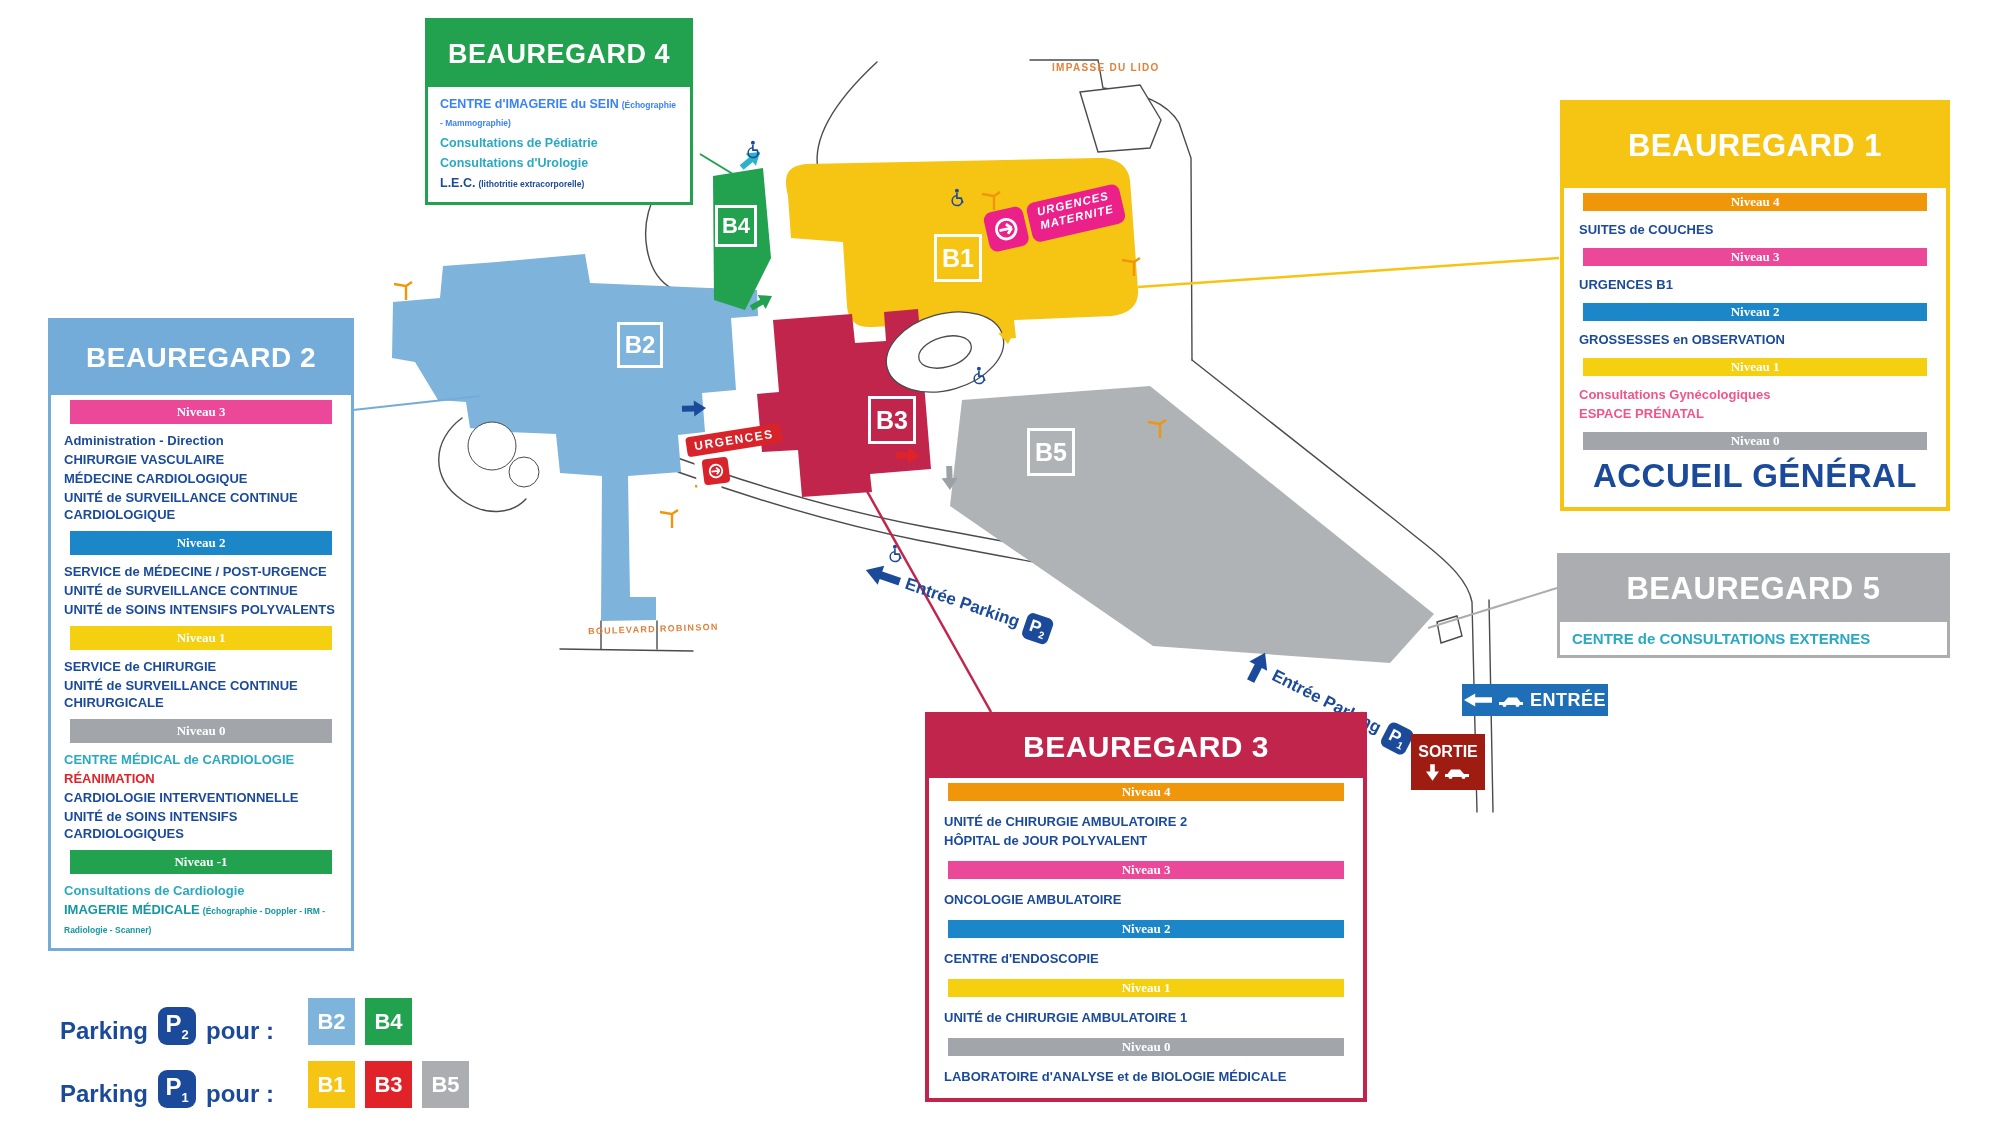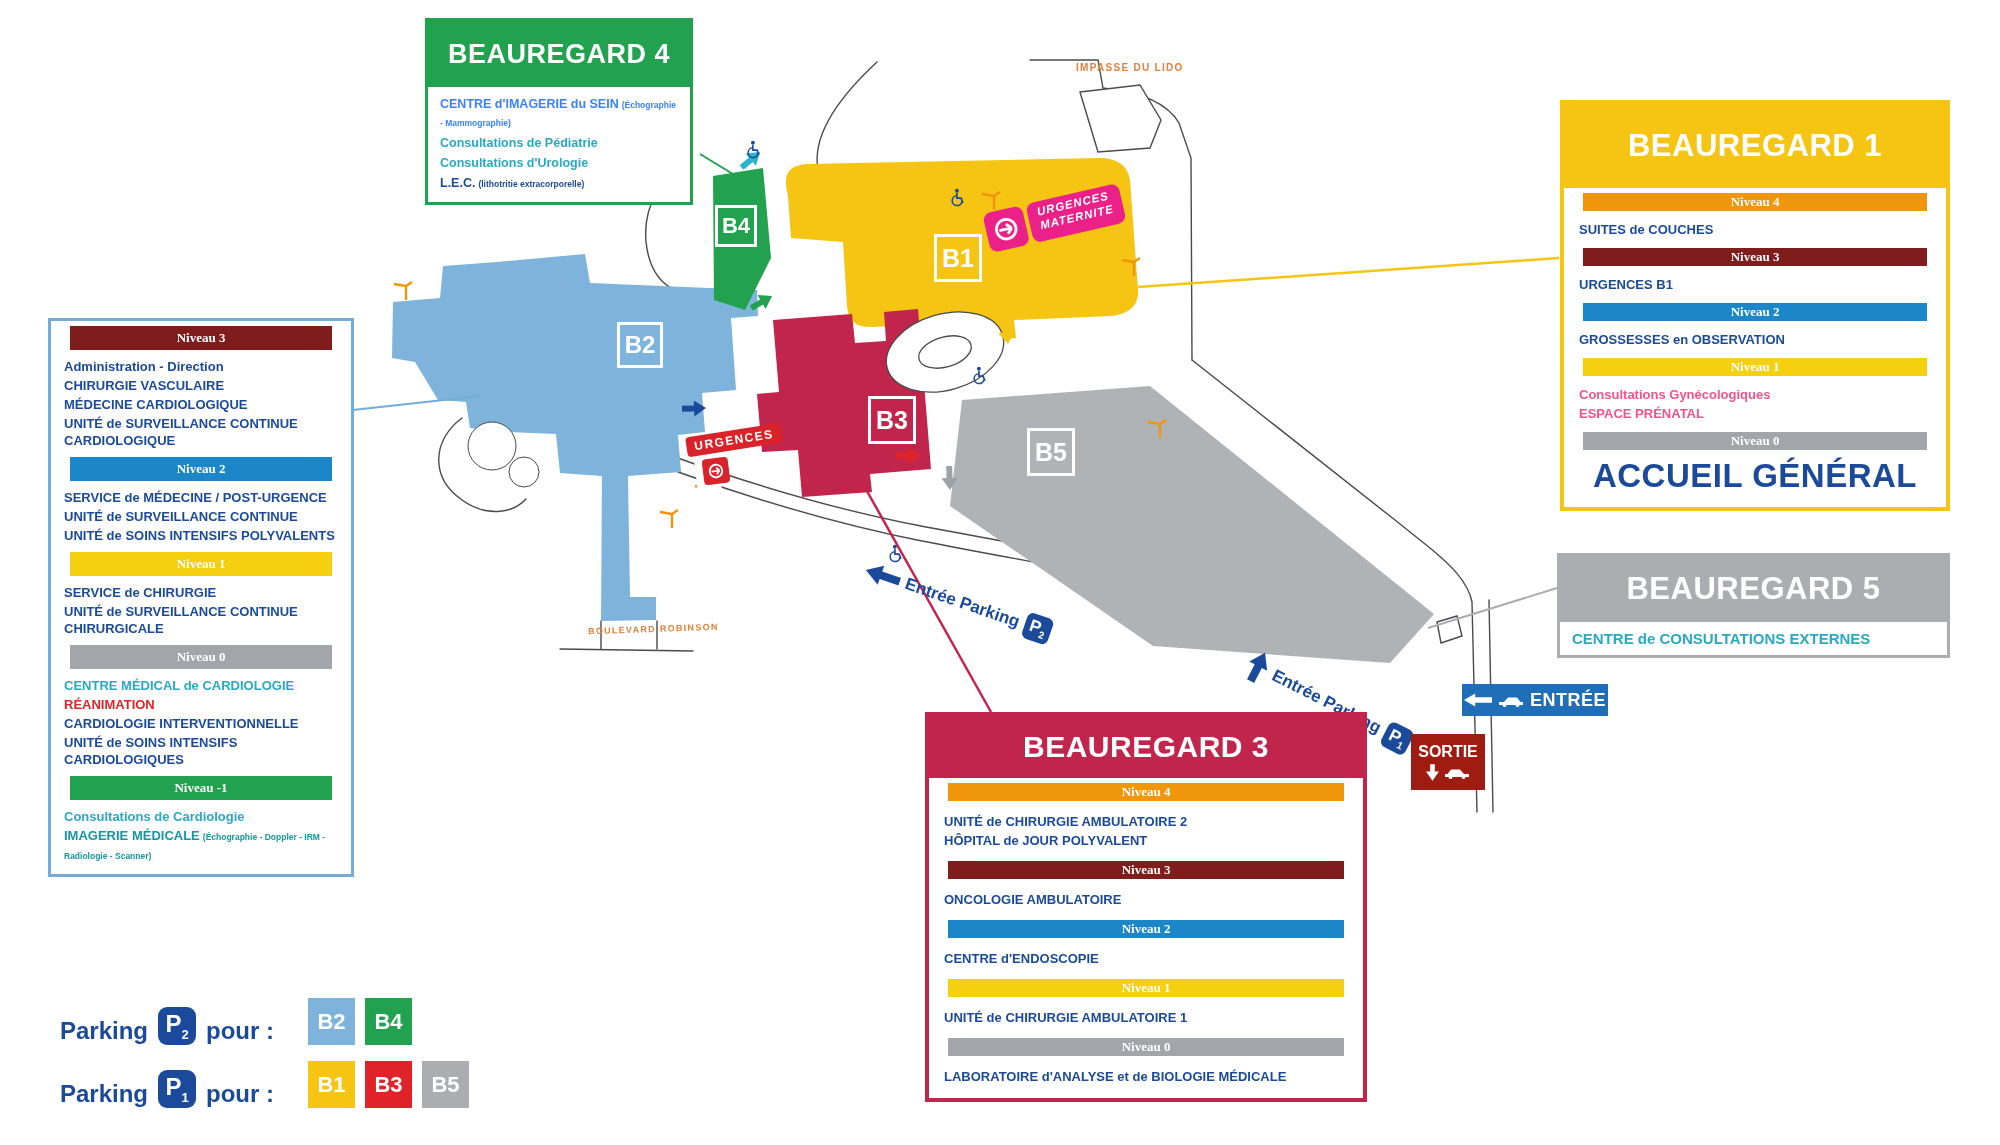--- a/index.html
+++ b/index.html
@@ -11,21 +11,21 @@
   .panel{position:absolute;background:#fff;border-style:solid;box-sizing:border-box;}
   .phead{display:flex;align-items:center;justify-content:center;color:#fff;font-weight:bold;letter-spacing:.5px;}
   .pbody{padding:3px;}
   .band{display:flex;align-items:center;justify-content:center;color:#fff;font-weight:bold;
         font-size:13px;margin:2px 16px;font-family:Liberation Serif, serif;}
   .items{display:flex;flex-direction:column;gap:2px;padding:6px 10px;}
   .it{font-weight:bold;font-size:13px;line-height:17px;}
   .sfx{font-size:8.5px;margin-left:3px;}
   .c-navy{color:#1B4A9B}.c-teal{color:#29A9C2}.c-red{color:#E02328}.c-pink{color:#F2548A}
   .c-dgreen{color:#3b82f6}.c-dteal{color:#1596A0}
-  .bn-orange{background:#F0960B}.bn-red{background:#7f1d1d}.bn-blue{background:#1B87C8}
+  .bn-orange{background:#F0960B}.bn-red{background:#ec4899}.bn-blue{background:#1B87C8}
   .bn-yellow{background:#F5D010}.bn-gray{background:#A2A6AA}.bn-green{background:#22A14F}
 
   .p-b4{border-width:3px;border-color:#22A14F;width:268px;left:425px;top:18px;}
   .p-b4 .phead{height:66px;font-size:27px;background:#22A14F;}
   .p-b4 .items{padding:9px 12px;gap:3px;}
   .p-b4 .it{font-size:12.5px;}
 
   .p-b2{border-width:3px;border-color:#74ACD9;width:306px;left:48px;top:318px;}
   .p-b2 .phead{height:74px;font-size:28px;background:#74ACD9;}
   .p-b2 .band{height:24px;}
@@ -235,21 +235,21 @@
         <polygon points="7,18 0,8 4.5,8 4.5,0 9.5,0 9.5,8 14,8" fill="#fff"></polygon>
       </svg>
       <svg width="26" height="13" viewBox="0 0 26 13">
         <path d="M1 8 L3.5 8 L7 3.5 L16 3.5 L20 8 L25 8 L25 11 L1 11 Z" fill="#fff"></path>
         <circle cx="6.5" cy="11" r="2" fill="#fff"></circle>
           <circle cx="19.5" cy="11" r="2" fill="#fff"></circle>
       </svg>
     </div>
   </div>
 
-  <div class="street" style="left:1076px;top:62px">IMPASSE DU LIDO</div>
+  <div class="street" style="left:1052px;top:62px">IMPASSE DU LIDO</div>
   <div class="street" style="left:588px;top:624px;font-size:9px;transform:rotate(-2deg)">BOULEVARD ROBINSON</div>
 
   <span class="wheelchair" style="left:746px;top:140px">
     <svg width="15" height="19" viewBox="0 0 10 12">
         <circle cx="4.6" cy="1.5" r="1.3" fill="#1B4A9B"></circle>
         <path d="M4.6 3 V6.4 H7.4 L8.6 9.6" stroke="#1B4A9B" stroke-width="1.1" fill="none"></path>
         <path d="M4.6 4.8 A3.3 3.3 0 1 0 8 8.6" stroke="#1B4A9B" stroke-width="1" fill="none"></path>
       </svg>
   </span>
   <span class="wheelchair" style="left:888px;top:544px">
@@ -282,20 +282,21 @@
       </div>
       <div class="it c-teal">Consultations de Pédiatrie</div>
       <div class="it c-teal">Consultations d'Urologie</div>
       <div class="it c-navy">
         <span>L.E.C.</span><span class="sfx">(lithotritie extracorporelle)</span>
       </div>
     </div>
   </div>
 
   <div class="panel p-b2">
+    <div class="phead">BEAUREGARD 2</div>
     <div class="pbody">
       <div class="band bn-red">Niveau 3</div>
       <div class="items">
         <div class="it c-navy">Administration - Direction</div>
         <div class="it c-navy">CHIRURGIE VASCULAIRE</div>
         <div class="it c-navy">MÉDECINE CARDIOLOGIQUE</div>
         <div class="it c-navy">UNITÉ de SURVEILLANCE CONTINUE CARDIOLOGIQUE</div>
       </div>
       <div class="band bn-blue">Niveau 2</div>
       <div class="items">

